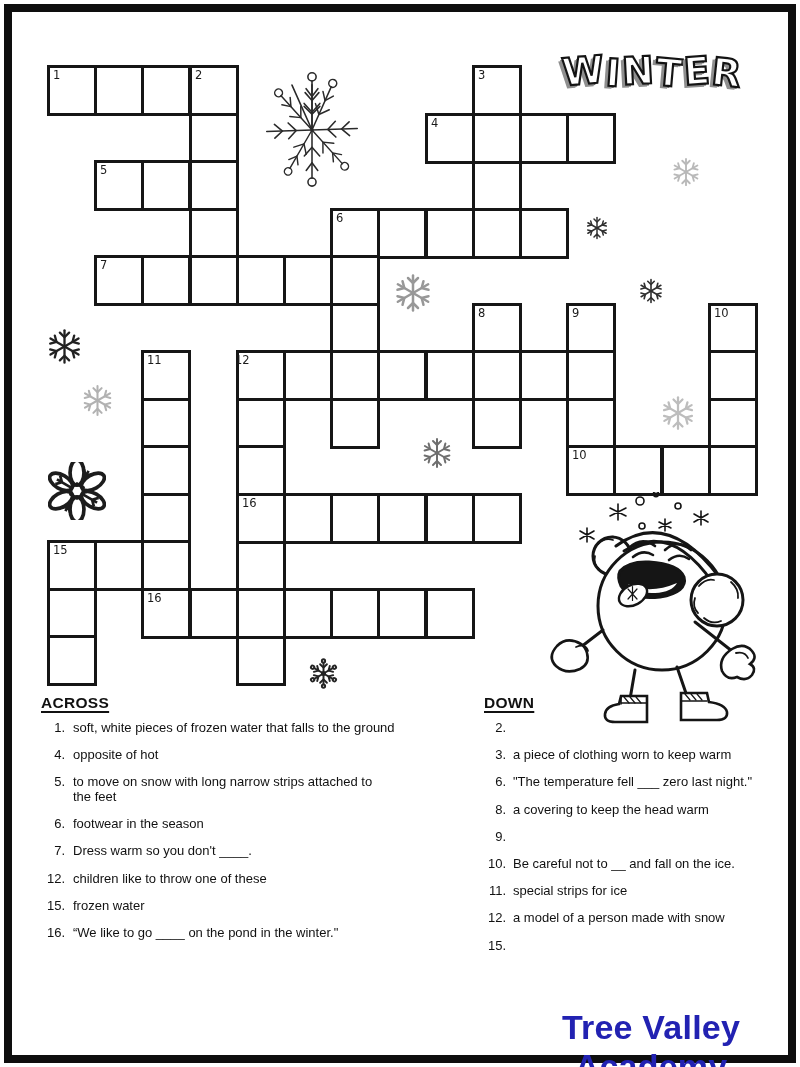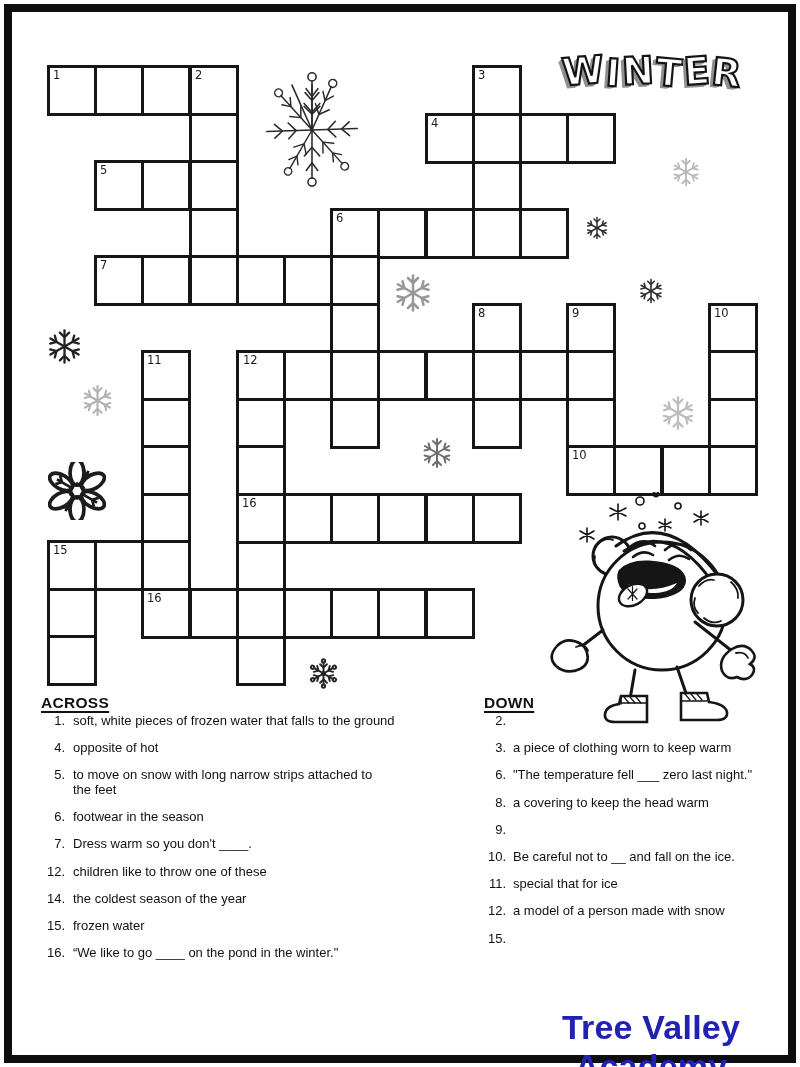--- a/index.html
+++ b/index.html
@@ -18,21 +18,21 @@
          font-family:"DejaVu Sans",sans-serif;font-weight:bold;font-size:38px;letter-spacing:2px;
          color:#ffffff;-webkit-text-stroke:2.2px #141414;
          text-shadow:-4px 3px 0 #8f8f8f,-2px 2px 0 #6e6e6e;}
   #title .tl{display:inline-block;}
 
   
   .clue-col{position:absolute;top:694px;}
   #across-col{left:39px;width:424px;}
   #down-col{left:482px;width:300px;}
   .clue-heading{font-size:15.5px;font-weight:bold;text-decoration:underline;
-                text-decoration-thickness:2px;text-underline-offset:3px;margin:0 0 2px 2px;
+                text-decoration-thickness:2px;text-underline-offset:3px;margin:0 0 9px 2px;
                 letter-spacing:.3px;}
   .clue{display:flex;margin-bottom:12.5px;font-size:13px;line-height:1.13;}
   .clue .cnum{width:26px;text-align:right;padding-right:8px;flex:none;}
   #down-col .clue .cnum{width:24px;padding-right:7px;}
   .clue .ctext{flex:1;white-space:pre-line;}
   #across-col .clue .ctext{max-width:392px;}
   #down-col .clue .ctext{max-width:270px;}
   .clue.justified .ctext{word-spacing:4.5px;}
 
   
@@ -185,21 +185,21 @@
       <div class="cell" style="left: 141px; top: 588px; width: 50px; height: 51px;"></div>
       <div class="cellnum" style="left: 147px; top: 355px;">11</div>
       <div class="cell" style="left: 236px; top: 350px; width: 50px; height: 51px;"></div>
       <div class="cell" style="left: 283px; top: 350px; width: 50px; height: 51px;"></div>
       <div class="cell" style="left: 330px; top: 350px; width: 50px; height: 51px;"></div>
       <div class="cell" style="left: 377px; top: 350px; width: 50px; height: 51px;"></div>
       <div class="cell" style="left: 425px; top: 350px; width: 50px; height: 51px;"></div>
       <div class="cell" style="left: 472px; top: 350px; width: 50px; height: 51px;"></div>
       <div class="cell" style="left: 519px; top: 350px; width: 50px; height: 51px;"></div>
       <div class="cell" style="left: 566px; top: 350px; width: 50px; height: 51px;"></div>
-      <div class="cellnum" style="left: 243px; top: 355px;">12</div>
+      <div class="cellnum" style="left: 235px; top: 355px;">12</div>
       <div class="cell" style="left: 236px; top: 350px; width: 50px; height: 51px;"></div>
       <div class="cell" style="left: 236px; top: 398px; width: 50px; height: 51px;"></div>
       <div class="cell" style="left: 236px; top: 445px; width: 50px; height: 51px;"></div>
       <div class="cell" style="left: 236px; top: 493px; width: 50px; height: 51px;"></div>
       <div class="cell" style="left: 236px; top: 540px; width: 50px; height: 51px;"></div>
       <div class="cell" style="left: 236px; top: 588px; width: 50px; height: 51px;"></div>
       <div class="cell" style="left: 236px; top: 635px; width: 50px; height: 51px;"></div>
       <div class="cell" style="left: 566px; top: 445px; width: 50px; height: 51px;"></div>
       <div class="cell" style="left: 613px; top: 445px; width: 50px; height: 51px;"></div>
       <div class="cell" style="left: 661px; top: 445px; width: 50px; height: 51px;"></div>
@@ -353,24 +353,20 @@
         </div>
         <div class="clue">
           <span class="cnum">7.</span>
           <span class="ctext">Dress warm so you don't ____.</span>
         </div>
         <div class="clue">
           <span class="cnum">12.</span>
           <span class="ctext">children like to throw one of these</span>
         </div>
         <div class="clue">
-          <span class="cnum">14.</span>
-          <span class="ctext">the coldest season of the year</span>
-        </div>
-        <div class="clue">
           <span class="cnum">15.</span>
           <span class="ctext">frozen water</span>
         </div>
         <div class="clue">
           <span class="cnum">16.</span>
           <span class="ctext">“We like to go ____ on the pond in the winter."</span>
         </div>
       </div>
   </div>
   <div id="down-col" class="clue-col">
@@ -393,21 +389,21 @@
         </div>
         <div class="clue justified">
           <span class="cnum">9.</span>
         </div>
         <div class="clue">
           <span class="cnum">10.</span>
           <span class="ctext">Be careful not to __ and fall on the ice.</span>
         </div>
         <div class="clue">
           <span class="cnum">11.</span>
-          <span class="ctext">special that for ice</span>
+          <span class="ctext">special strips for ice</span>
         </div>
         <div class="clue">
           <span class="cnum">12.</span>
           <span class="ctext">a model of a person made with snow</span>
         </div>
         <div class="clue">
           <span class="cnum">15.</span>
         </div>
       </div>
   </div>

